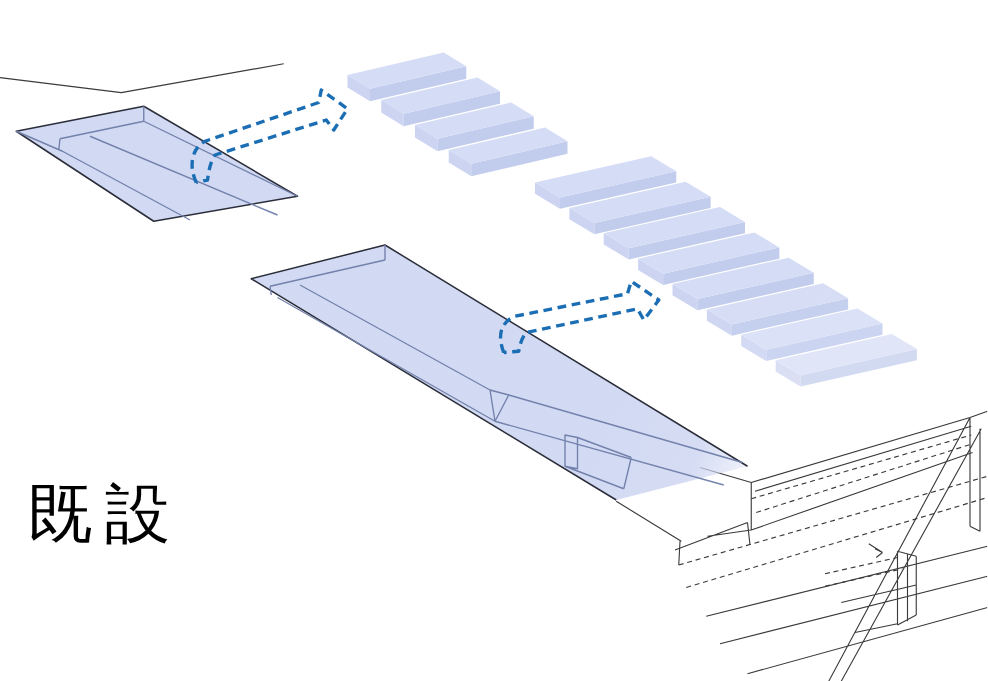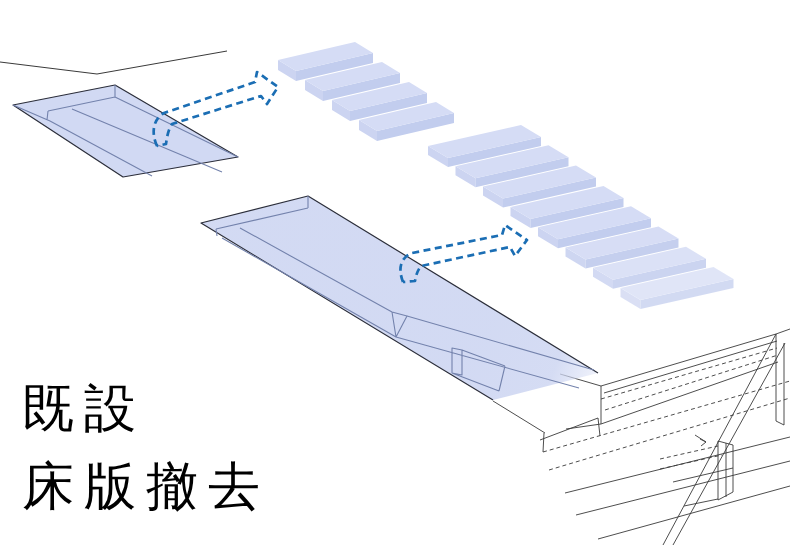--- a/index.html
+++ b/index.html
@@ -5,22 +5,22 @@
   html,body{margin:0;padding:0;background:#fff;}
   .stage{
     position:relative;width:790px;height:545px;overflow:hidden;
     background:var(--background,#fff);
     font-family:"Liberation Sans",sans-serif;
   }
   .stage svg{position:absolute;left:0;top:0;}
   .title-block{
     position:absolute;left:22px;top:374px;
     color:var(--text,#000);
-    font-family:Liberation Mono, monospace;
-    font-size:52px;line-height:1.5;letter-spacing:10px;white-space:nowrap;
+    font-family:Liberation Serif, serif;
+    font-size:52px;line-height:1.5;letter-spacing:10px;white-space:nowrap;text-align:center;
   }
   .ground{stroke:var(--ground_line,#3a3a3a);stroke-width:1;fill:none;}
   .wf{stroke:var(--wireframe,#3a3a3a);stroke-width:0.9;fill:none;}
   .wf-d{stroke:var(--wireframe,#3a3a3a);stroke-width:0.9;fill:none;stroke-dasharray:4 3;}
   .deck-outline{stroke:var(--deck_outline,#2b2e3a);stroke-width:1.2;fill:none;stroke-linejoin:round;}
   .deck-inner{stroke:var(--deck_inner_line,#7382ac);stroke-width:1.1;fill:none;stroke-linejoin:round;}
   .deck-fill-small{fill:var(--deck_fill,#cfd7f2);fill-opacity:.95;}
   .slab-top{fill:var(--slab_top,#d5dcf5);}
   .slab-end{fill:var(--slab_end,#ccd4f1);}
   .slab-front{fill:var(--slab_front,#c2cdee);}
@@ -148,16 +148,15 @@
     <g>
       <path class="arrow" d="M157,146 C151,133 153,119 164,113 L255,82 L257,72 L278,87 L267,104 L261,96 L172,124 C168,130 167,137 166,144 L157,146"></path>
     </g>
     <g>
       <path class="arrow" d="M403,282 C398,269 400,258 412,253 L502,235 L505,225 L527,240 L515,256 L510,247 L421,266 C417,271 416,276 415,281 L403,282"></path>
     </g>
   </svg>
 
   <div class="title-block">
     <div>既設</div>
-    <div>床版撤去</div>
   </div>
 
 </div>
 
 </body></html>

